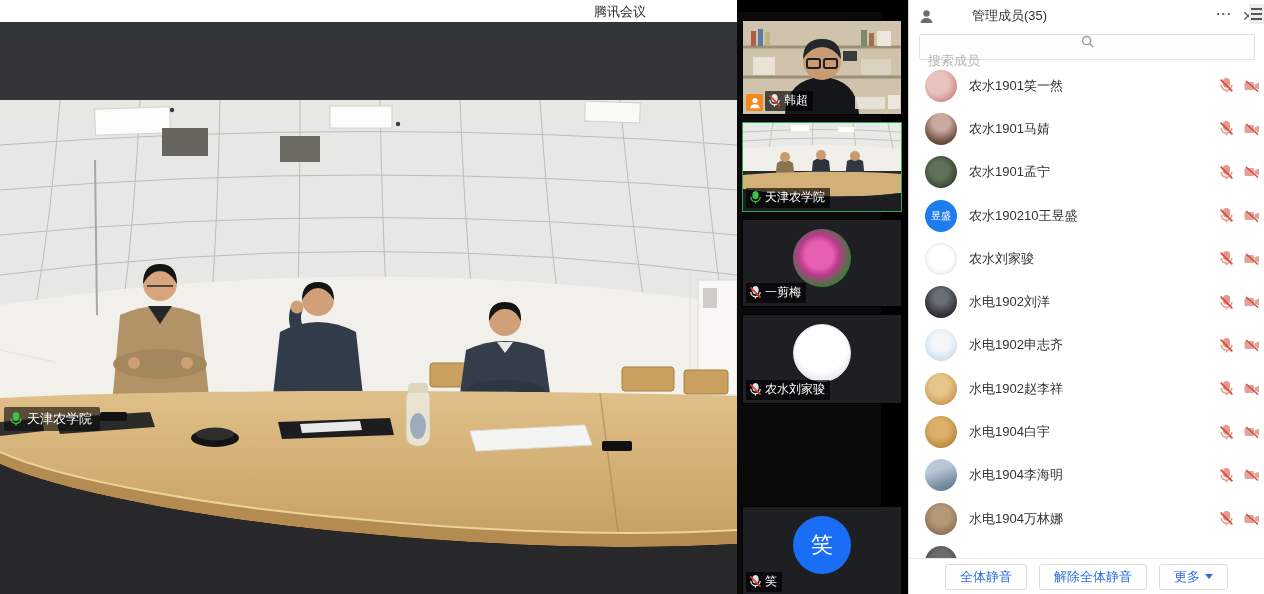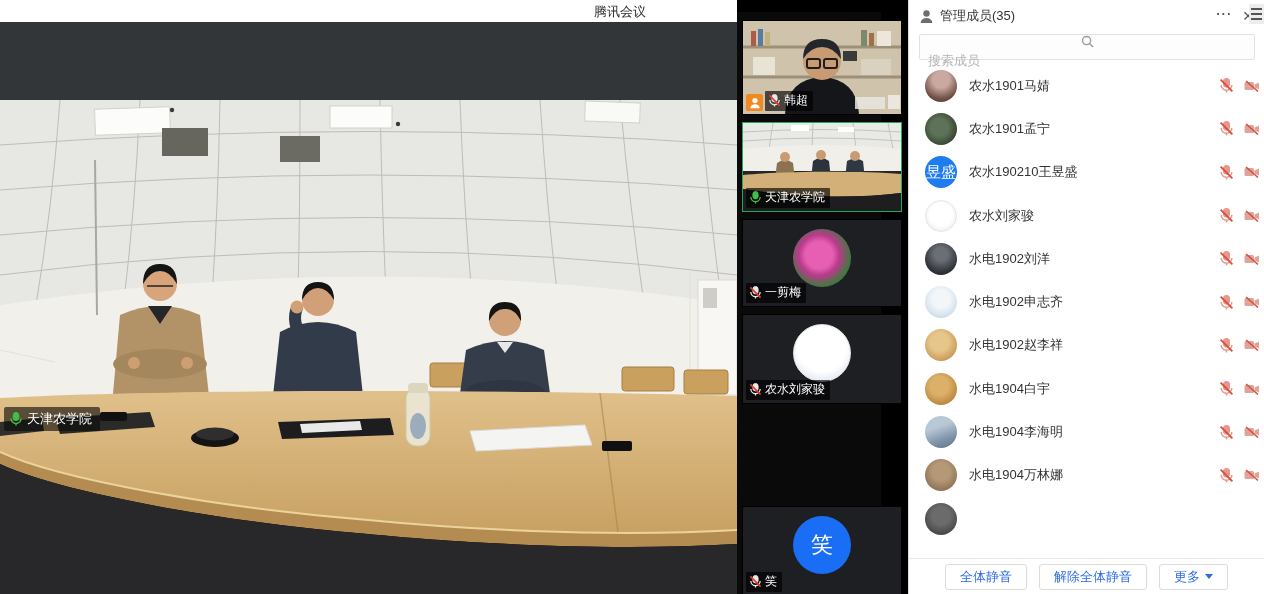--- a/index.html
+++ b/index.html
@@ -25,38 +25,38 @@
   .thumb-label-wrap .thumb-label { position:static; }
   .host-badge { width:17px; height:17px; background:#f0891f; border-radius:2px; display:flex; align-items:center; justify-content:center; flex:none; }
   .big-avatar { position:absolute; left:50%; top:38px; transform:translate(-50%,-50%); width:58px; height:58px; border-radius:50%; }
   .av-flower { background:radial-gradient(circle at 45% 45%, #e75fb3 0 30%, #b93b8c 45%, #3f7a3c 70%, #2c5c2e 100%); }
   .av-sketch { background:radial-gradient(circle at 50% 40%, #ffffff 55%, #e7edf4 75%, #dbe4ee 100%); border:1px solid #e3e3e3; }
   .av-anime  { background:radial-gradient(circle at 50% 35%, #efe9ec 0 40%, #d9ccd2 70%, #c4b4bb 100%); }
   .av-word   { background:#1a6ef5; color:#fff; display:flex; align-items:center; justify-content:center; font-size:22px; }
 
   
   #panel { position:absolute; left:908px; top:0; width:356px; height:594px; background:#ffffff; border-left:1px solid #d9d9d9; }
-  #panel-header { position:absolute; left:0; top:0; width:100%; height:32px; display:flex; align-items:center; padding:0 10px; }
+  #panel-header { position:absolute; left:0; top:0; width:100%; height:32px; display:flex; align-items:center; padding:0 10px;gap:32px; }
   #panel-title { font-size:13px; color:#333; margin-left:6px; }
   #panel-actions { margin-left:auto; display:flex; align-items:center; gap:10px; }
   .hdr-btn { color:#555; font-size:14px; line-height:14px; cursor:pointer; }
   #more-dots { letter-spacing:1px; font-weight:bold; font-size:13px; transform:translateY(-2px); }
   #search-box { position:absolute; left:10px; top:34px; width:336px; height:26px; border:1px solid #e2e2e2; border-radius:2px;
                 background:#fdfdfd; display:flex; align-items:center; padding:0 8px; gap:5px;flex-direction:column; }
   #search-input { border:none; outline:none; background:transparent; font-size:13px; color:#333; width:100%; }
   #search-input::placeholder { color:#b4b4b4; }
   #member-list { position:absolute; left:0; top:64px; width:100%; height:494px; overflow:hidden; }
   .member-row { position:relative; height:43.3px; display:flex; align-items:center; padding:0 14px 0 16px; }
   .m-avatar { width:32px; height:32px; border-radius:50%; flex:none; }
   .m-name { font-size:13px; color:#333; margin-left:12px; }
   .row-icons { position:absolute; right:4px; display:flex; align-items:center; gap:10px; }
   .av-m1 { background:radial-gradient(circle at 40% 40%, #e8c2bc 0 40%, #cf8f86 75%, #b4675f 100%); }
   .av-m2 { background:radial-gradient(circle at 50% 30%, #caa9a0 0 30%, #6e5044 70%, #4e372f 100%); }
   .av-m3 { background:radial-gradient(circle at 45% 45%, #5d7258 0 35%, #36422f 75%, #23281e 100%); }
-  .av-m4 { background:#1f7cf0; color:#fff; display:flex; align-items:center; justify-content:center; font-size:15px; }
+  .av-m4 { background:#1f7cf0; color:#fff; display:flex; align-items:center; justify-content:center; font-size:10px; }
   .av-m5 { background:radial-gradient(circle at 50% 45%, #ffffff 50%, #e9eff5 80%, #dce6ef 100%); border:1px solid #e6e6e6; }
   .av-m6 { background:radial-gradient(circle at 50% 35%, #6a6f76 0 25%, #2e3136 70%, #1d1f22 100%); }
   .av-m7 { background:radial-gradient(circle at 50% 40%, #f2f6f9 0 35%, #cfdfec 75%, #a9c4d8 100%); }
   .av-m8 { background:radial-gradient(circle at 45% 40%, #e7c68c 0 35%, #c79a52 75%, #9c7136 100%); }
   .av-m9 { background:radial-gradient(circle at 45% 40%, #dcb068 0 35%, #b9863e 75%, #8d6228 100%); }
   .av-m10{ background:linear-gradient(160deg, #b9c8d6 0 35%, #7e93a8 70%, #5d7287 100%); }
   .av-m11{ background:radial-gradient(circle at 50% 40%, #b59878 0 35%, #8d7455 75%, #6a543a 100%); }
   .av-m12{ background:radial-gradient(circle at 50% 40%, #6b6b6b 0 35%, #434343 80%, #2e2e2e 100%); }
   #panel-footer { position:absolute; left:0; bottom:0; width:100%; height:36px; background:#fff; border-top:1px solid #e8e8e8;
                   display:flex; align-items:center; justify-content:center; gap:12px; }
@@ -353,20 +353,38 @@
       <svg class="icon-svg" width="13" height="13" viewBox="0 0 14 14">
         <circle cx="6" cy="6" r="4.4" fill="none" stroke="#9a9a9a" stroke-width="1.5"></circle>
         <line x1="9.4" y1="9.4" x2="13" y2="13" stroke="#9a9a9a" stroke-width="1.5"></line>
       </svg>
       <input id="search-input" placeholder="搜索成员" style="">
     </div>
 
     <div id="member-list">
 
       <div class="member-row">
+        <div class="m-avatar av-m1"></div>
+        <span class="m-name">农水1901笑一然</span>
+        <span class="row-icons">
+          <svg class="icon-svg" width="15" height="15" viewBox="0 0 14 14">
+              <g fill="#e8978d" stroke="#e8978d">
+                <use href="#mic-shape"></use>
+              </g>
+              <line x1="1.5" y1="1.5" x2="12.5" y2="12.5" stroke="#dd4a3a" stroke-width="1.6"></line>
+            </svg>
+          <svg class="icon-svg" width="16" height="14" viewBox="0 0 16 14">
+              <g fill="#dda49c">
+                <use href="#cam-shape"></use>
+              </g>
+              <line x1="2" y1="2" x2="14" y2="12.5" stroke="#dd4a3a" stroke-width="1.6"></line>
+            </svg>
+        </span>
+      </div>
+      <div class="member-row">
         <div class="m-avatar av-m2"></div>
         <span class="m-name">农水1901马婧</span>
         <span class="row-icons">
           <svg class="icon-svg" width="15" height="15" viewBox="0 0 14 14">
               <g fill="#e8978d" stroke="#e8978d">
                 <use href="#mic-shape"></use>
               </g>
               <line x1="1.5" y1="1.5" x2="12.5" y2="12.5" stroke="#dd4a3a" stroke-width="1.6"></line>
             </svg>
           <svg class="icon-svg" width="16" height="14" viewBox="0 0 16 14">

